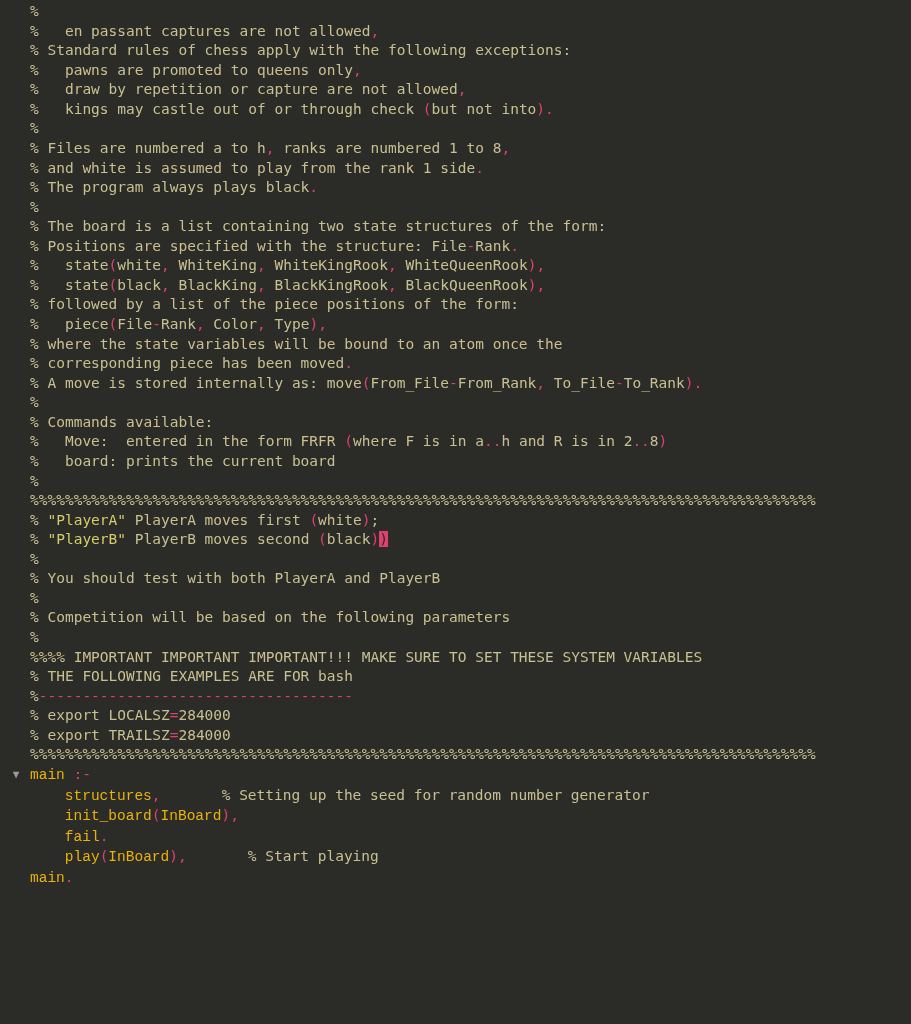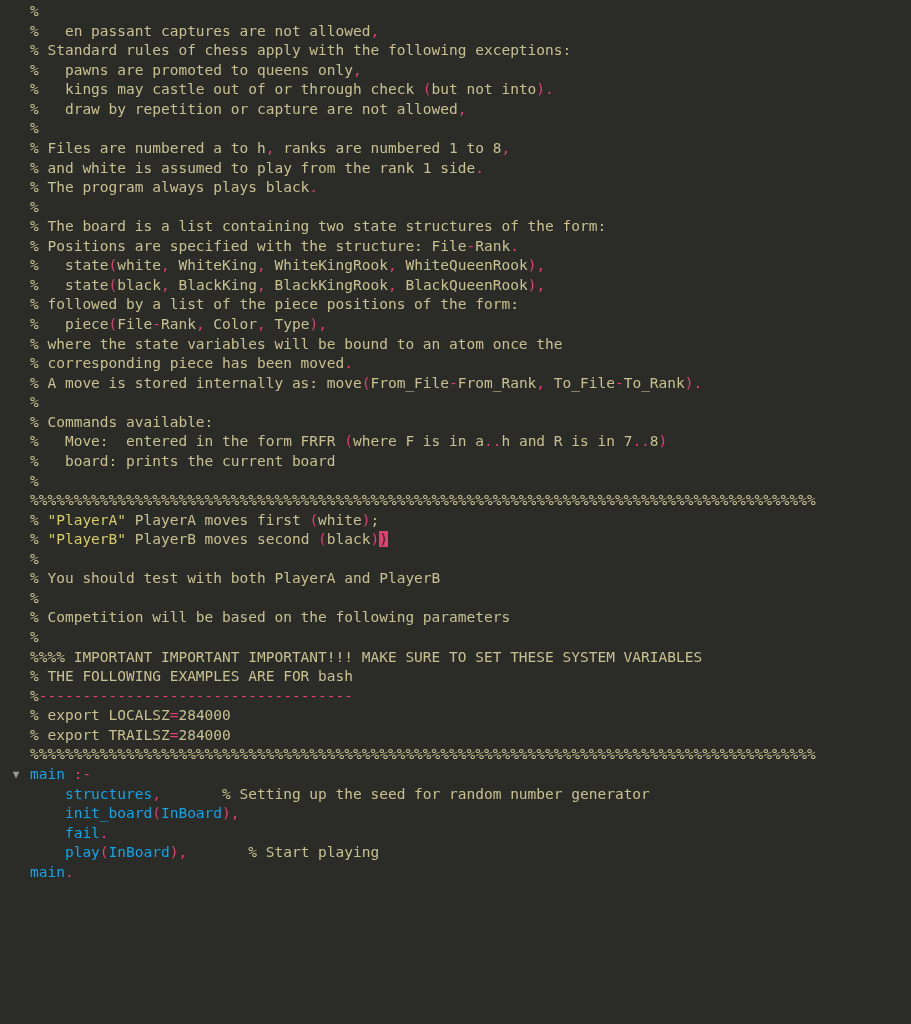--- a/index.html
+++ b/index.html
@@ -32,53 +32,53 @@
   .fold {
     color: #999;
     cursor: pointer;
     font-size: 11px;
     display:inline-block;
     transform: translateY(-1px);
   }
   .c-comment { color: #c8c090; }   
   .c-punct   { color: #e0406e; }   
   .c-str     { color: #d6cc6a; }
-  .c-ident   { color: #0ea5e9; }
+  .c-ident   { color: #eab308; font-family: Liberation Mono, monospace; }
   .cursor-hl {
     background: #e0406e;
     color: #2b2b28;
   }
 </style>
 </head>
 <body>
 
 <div class="editor" id="editor">
     <div class="line"><span class="gutter"></span><span class="c-comment">%</span></div>
     <div class="line"><span class="gutter"></span><span class="c-comment">%   en passant captures are not allowed</span><span class="c-punct">,</span></div>
     <div class="line"><span class="gutter"></span><span class="c-comment">% Standard rules of chess apply with the following exceptions:</span></div>
     <div class="line"><span class="gutter"></span><span class="c-comment">%   pawns are promoted to queens only</span><span class="c-punct">,</span></div>
+    <div class="line"><span class="gutter"></span><span class="c-comment">%   draw by repetition or capture are not allowed</span><span class="c-punct">,</span></div>
     <div class="line"><span class="gutter"></span><span class="c-comment">%   kings may castle out of or through check </span><span class="c-punct">(</span><span class="c-comment">but not into</span><span class="c-punct">)</span><span class="c-punct">.</span></div>
-    <div class="line"><span class="gutter"></span><span class="c-comment">%   draw by repetition or capture are not allowed</span><span class="c-punct">,</span></div>
     <div class="line"><span class="gutter"></span><span class="c-comment">%</span></div>
     <div class="line"><span class="gutter"></span><span class="c-comment">% Files are numbered a to h</span><span class="c-punct">,</span><span class="c-comment"> ranks are numbered 1 to 8</span><span class="c-punct">,</span></div>
     <div class="line"><span class="gutter"></span><span class="c-comment">% and white is assumed to play from the rank 1 side</span><span class="c-punct">.</span></div>
     <div class="line"><span class="gutter"></span><span class="c-comment">% The program always plays black</span><span class="c-punct">.</span></div>
     <div class="line"><span class="gutter"></span><span class="c-comment">%</span></div>
     <div class="line"><span class="gutter"></span><span class="c-comment">% The board is a list containing two state structures of the form:</span></div>
     <div class="line"><span class="gutter"></span><span class="c-comment">% Positions are specified with the structure: File</span><span class="c-punct">-</span><span class="c-comment">Rank</span><span class="c-punct">.</span></div>
     <div class="line"><span class="gutter"></span><span class="c-comment">%   state</span><span class="c-punct">(</span><span class="c-comment">white</span><span class="c-punct">,</span><span class="c-comment"> WhiteKing</span><span class="c-punct">,</span><span class="c-comment"> WhiteKingRook</span><span class="c-punct">,</span><span class="c-comment"> WhiteQueenRook</span><span class="c-punct">)</span><span class="c-punct">,</span></div>
     <div class="line"><span class="gutter"></span><span class="c-comment">%   state</span><span class="c-punct">(</span><span class="c-comment">black</span><span class="c-punct">,</span><span class="c-comment"> BlackKing</span><span class="c-punct">,</span><span class="c-comment"> BlackKingRook</span><span class="c-punct">,</span><span class="c-comment"> BlackQueenRook</span><span class="c-punct">)</span><span class="c-punct">,</span></div>
     <div class="line"><span class="gutter"></span><span class="c-comment">% followed by a list of the piece positions of the form:</span></div>
     <div class="line"><span class="gutter"></span><span class="c-comment">%   piece</span><span class="c-punct">(</span><span class="c-comment">File</span><span class="c-punct">-</span><span class="c-comment">Rank</span><span class="c-punct">,</span><span class="c-comment"> Color</span><span class="c-punct">,</span><span class="c-comment"> Type</span><span class="c-punct">)</span><span class="c-punct">,</span></div>
     <div class="line"><span class="gutter"></span><span class="c-comment">% where the state variables will be bound to an atom once the</span></div>
     <div class="line"><span class="gutter"></span><span class="c-comment">% corresponding piece has been moved</span><span class="c-punct">.</span></div>
     <div class="line"><span class="gutter"></span><span class="c-comment">% A move is stored internally as: move</span><span class="c-punct">(</span><span class="c-comment">From_File</span><span class="c-punct">-</span><span class="c-comment">From_Rank</span><span class="c-punct">,</span><span class="c-comment"> To_File</span><span class="c-punct">-</span><span class="c-comment">To_Rank</span><span class="c-punct">)</span><span class="c-punct">.</span></div>
     <div class="line"><span class="gutter"></span><span class="c-comment">%</span></div>
     <div class="line"><span class="gutter"></span><span class="c-comment">% Commands available:</span></div>
-    <div class="line"><span class="gutter"></span><span class="c-comment">%   Move:  entered in the form FRFR </span><span class="c-punct">(</span><span class="c-comment">where F is in a</span><span class="c-punct">..</span><span class="c-comment">h and R is in 7</span><span class="c-punct">..</span><span class="c-comment">8</span><span class="c-punct">)</span></div>
+    <div class="line"><span class="gutter"></span><span class="c-comment">%   Move:  entered in the form FRFR </span><span class="c-punct">(</span><span class="c-comment">where F is in a</span><span class="c-punct">..</span><span class="c-comment">h and R is in 2</span><span class="c-punct">..</span><span class="c-comment">8</span><span class="c-punct">)</span></div>
     <div class="line"><span class="gutter"></span><span class="c-comment">%   board: prints the current board</span></div>
     <div class="line"><span class="gutter"></span><span class="c-comment">%</span></div>
     <div class="line"><span class="gutter"></span><span class="c-comment">%%%%%%%%%%%%%%%%%%%%%%%%%%%%%%%%%%%%%%%%%%%%%%%%%%%%%%%%%%%%%%%%%%%%%%%%%%%%%%%%%%%%%%%%%%</span></div>
     <div class="line"><span class="gutter"></span><span class="c-comment">% </span><span class="c-str">"PlayerA"</span><span class="c-comment"> PlayerA moves first </span><span class="c-punct">(</span><span class="c-comment">white</span><span class="c-punct">)</span><span class="c-comment">;</span></div>
     <div class="line"><span class="gutter"></span><span class="c-comment">% </span><span class="c-str">"PlayerB"</span><span class="c-comment"> PlayerB moves second </span><span class="c-punct">(</span><span class="c-comment">black</span><span class="c-punct">)</span><span class="cursor-hl">)</span></div>
     <div class="line"><span class="gutter"></span><span class="c-comment">%</span></div>
     <div class="line"><span class="gutter"></span><span class="c-comment">% You should test with both PlayerA and PlayerB</span></div>
     <div class="line"><span class="gutter"></span><span class="c-comment">%</span></div>
     <div class="line"><span class="gutter"></span><span class="c-comment">% Competition will be based on the following parameters</span></div>
     <div class="line"><span class="gutter"></span><span class="c-comment">%</span></div>

